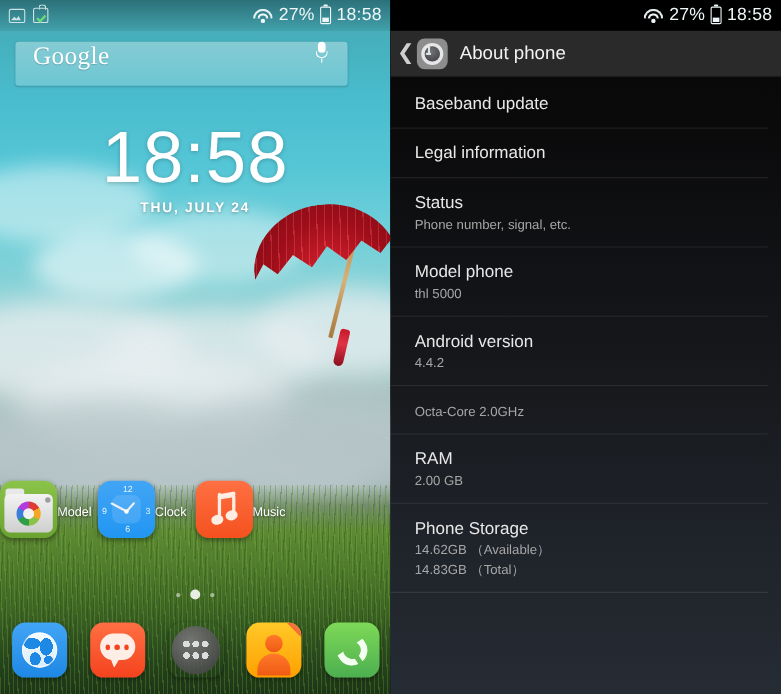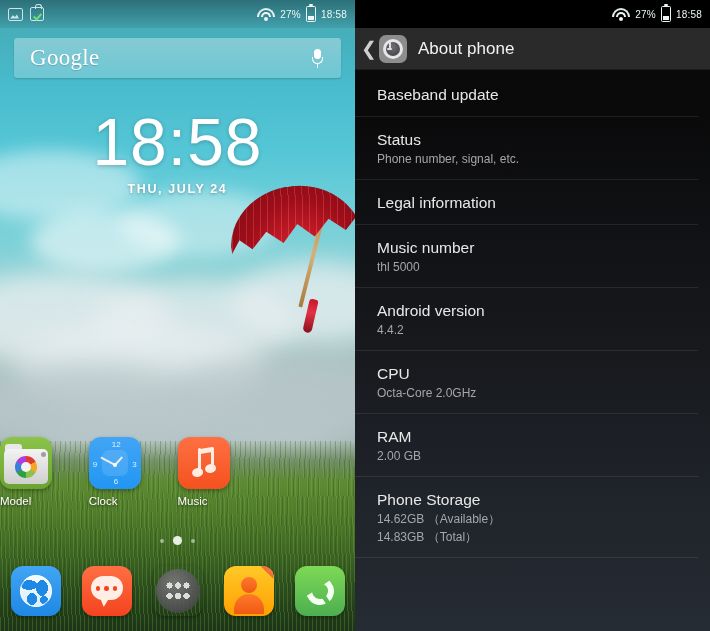--- a/index.html
+++ b/index.html
@@ -49,61 +49,61 @@
      background:repeating-linear-gradient(96deg, rgba(255,255,255,.10) 0 1px, rgba(0,0,0,.13) 1px 7px);
      border-radius:66px 66px 10px 10px / 58px 58px 8px 8px;
      clip-path:polygon(0% 92%, 7% 72%, 16% 88%, 28% 64%, 40% 84%, 52% 58%, 64% 80%, 76% 56%, 88% 76%, 100% 52%, 100% 0%, 0% 0%); }
 
   
   .statusbar-l { position:absolute; left:0; top:0; width:355px; height:28px;
      background:linear-gradient(180deg, rgba(20,70,78,.55), rgba(40,110,118,.20));
      display:flex; align-items:center; padding:0 8px; }
   .sb-left { display:flex; align-items:center; gap:7px; }
   .sb-right { margin-left:auto; display:flex; align-items:center; gap:5px; }
-  .sb-text { color:#eef6f7; font-size:10px; letter-spacing:.2px; }
+  .sb-text { color:#eef6f7; font-size:16px; letter-spacing:.2px; }
   .ic-shot { width:15px; height:13px; border:1.6px solid #cfe3e6; border-radius:2px; position:relative; }
   .ic-shot::after { content:""; position:absolute; left:1px; bottom:1px; width:9px; height:5px;
      background:#cfe3e6; clip-path:polygon(0 100%,32% 34%,56% 70%,76% 20%,100% 100%); }
   .ic-chk { width:14px; height:14px; border:1.6px solid #cfe3e6; border-radius:2px; position:relative; }
   .ic-chk::before { content:""; position:absolute; left:3.5px; top:4px; width:3px; height:6px;
      border:solid #6ede7a; border-width:0 2px 2px 0; transform:rotate(42deg); }
   .ic-chk::after { content:""; position:absolute; left:4px; top:-4px; width:5px; height:4px;
      border:1.5px solid #cfe3e6; border-bottom:none; border-radius:3px 3px 0 0; }
   .wifi { width:18px; height:13px; position:relative; }
   .wifi i { position:absolute; left:50%; bottom:0; transform:translateX(-50%);
      border:2px solid #eef6f7; border-bottom:none; border-radius:50% 50% 0 0 / 100% 100% 0 0; }
   .wifi i.a { width:18px; height:9px; bottom:4px; opacity:.95; }
   .wifi i.b { width:10px; height:5px; bottom:4px; }
   .wifi i.c { width:4px; height:4px; border-radius:50%; background:#eef6f7; border:none; bottom:0; }
   .batt { width:10px; height:16px; border:1.6px solid #eef6f7; border-radius:1.5px; position:relative; }
   .batt::before { content:""; position:absolute; left:2.5px; top:-3.5px; width:4px; height:2px; background:#eef6f7; border-radius:1px; }
   .batt::after { content:""; position:absolute; left:1px; right:1px; bottom:1px; height:27%; background:#eef6f7; }
 
   
-  .gbar { position:absolute; left:14px; top:38px; width:327px; height:40px;
+  .gbar { position:absolute; left:14px; top:38px; width:302px; height:40px;
      background:linear-gradient(180deg, rgba(255,255,255,.34), rgba(255,255,255,.20));
-     border-radius:3px; box-shadow:0 1px 2px rgba(0,0,0,.18); display:flex; align-items:center; }
+     border-radius:3px; box-shadow:0 1px 2px rgba(0,0,0,.18); display:flex; }
   .glogo { margin-left:16px; color:#ffffff; font-family:"Liberation Serif","DejaVu Serif",serif;
      font-size:23px; letter-spacing:.3px; text-shadow:0 1px 1px rgba(0,0,0,.18); }
   .gmic { margin-left:auto; margin-right:18px; width:11px; height:19px; position:relative; }
   .gmic .cap { position:absolute; left:2px; top:0; width:7px; height:10px; background:#fff; border-radius:4px; }
   .gmic .arc { position:absolute; left:0; top:8px; width:11px; height:7px;
      border:1.7px solid #fff; border-top:none; border-radius:0 0 7px 7px; }
   .gmic .stem { position:absolute; left:4.7px; top:15px; width:1.8px; height:4px; background:#fff; }
 
   
   .clockw { position:absolute; left:0; right:0; top:108px; text-align:center; }
   .clock-time { color:#ffffff; font-size:66px; line-height:68px; font-weight:200;
      letter-spacing:1px; text-shadow:0 1px 4px rgba(0,0,0,.22); }
   .clock-date { margin-top:6px; color:#ffffff; font-size:12.5px; font-weight:bold;
      letter-spacing:1.6px; text-shadow:0 1px 3px rgba(0,0,0,.3); }
 
   
   .approw { position:absolute; left:0; right:0; top:437px; display:flex; }
-  .app { width:25%; display:flex; flex-direction:column; }
+  .app { width:25%; display:flex; flex-direction:row; align-items:center; }
   .appicon { width:52px; height:52px; border-radius:12px; position:relative;
      box-shadow:0 2px 4px rgba(0,0,0,.32); overflow:hidden; }
   .applabel { margin-top:6px; color:#ffffff; font-size:11.5px; text-shadow:0 1px 3px rgba(0,0,0,.6); }
 
   
   .ic-camera { background:linear-gradient(180deg,#8bc34a,#6aa32f); }
   .ic-camera .body { position:absolute; left:4px; top:12px; right:4px; bottom:5px;
      background:linear-gradient(180deg,#f3f3f3,#cfcfcf); border-radius:5px; }
   .ic-camera .hump { position:absolute; left:5px; top:7px; width:17px; height:9px;
      background:#e8e8e8; border-radius:3px 3px 0 0; }
@@ -400,36 +400,35 @@
           </span>
       </span>
       <span class="hdr-title">About phone</span>
     </div>
 
     <div class="list">
       <div class="item">
         <div class="t">Baseband update</div>
       </div>
       <div class="item">
+        <div class="t">Legal information</div>
+      </div>
+      <div class="item">
         <div class="t">Status</div>
         <div class="s">Phone number, signal, etc.</div>
       </div>
       <div class="item">
-        <div class="t">Legal information</div>
-      </div>
-      <div class="item">
-        <div class="t">Music number</div>
+        <div class="t">Model phone</div>
         <div class="s">thl 5000</div>
       </div>
       <div class="item">
         <div class="t">Android version</div>
         <div class="s">4.4.2</div>
       </div>
       <div class="item">
-        <div class="t">CPU</div>
         <div class="s">Octa-Core 2.0GHz</div>
       </div>
       <div class="item">
         <div class="t">RAM</div>
         <div class="s">2.00 GB</div>
       </div>
       <div class="item">
         <div class="t">Phone Storage</div>
         <div class="s">14.62GB （Available）</div>
         <div class="s">14.83GB （Total）</div>

